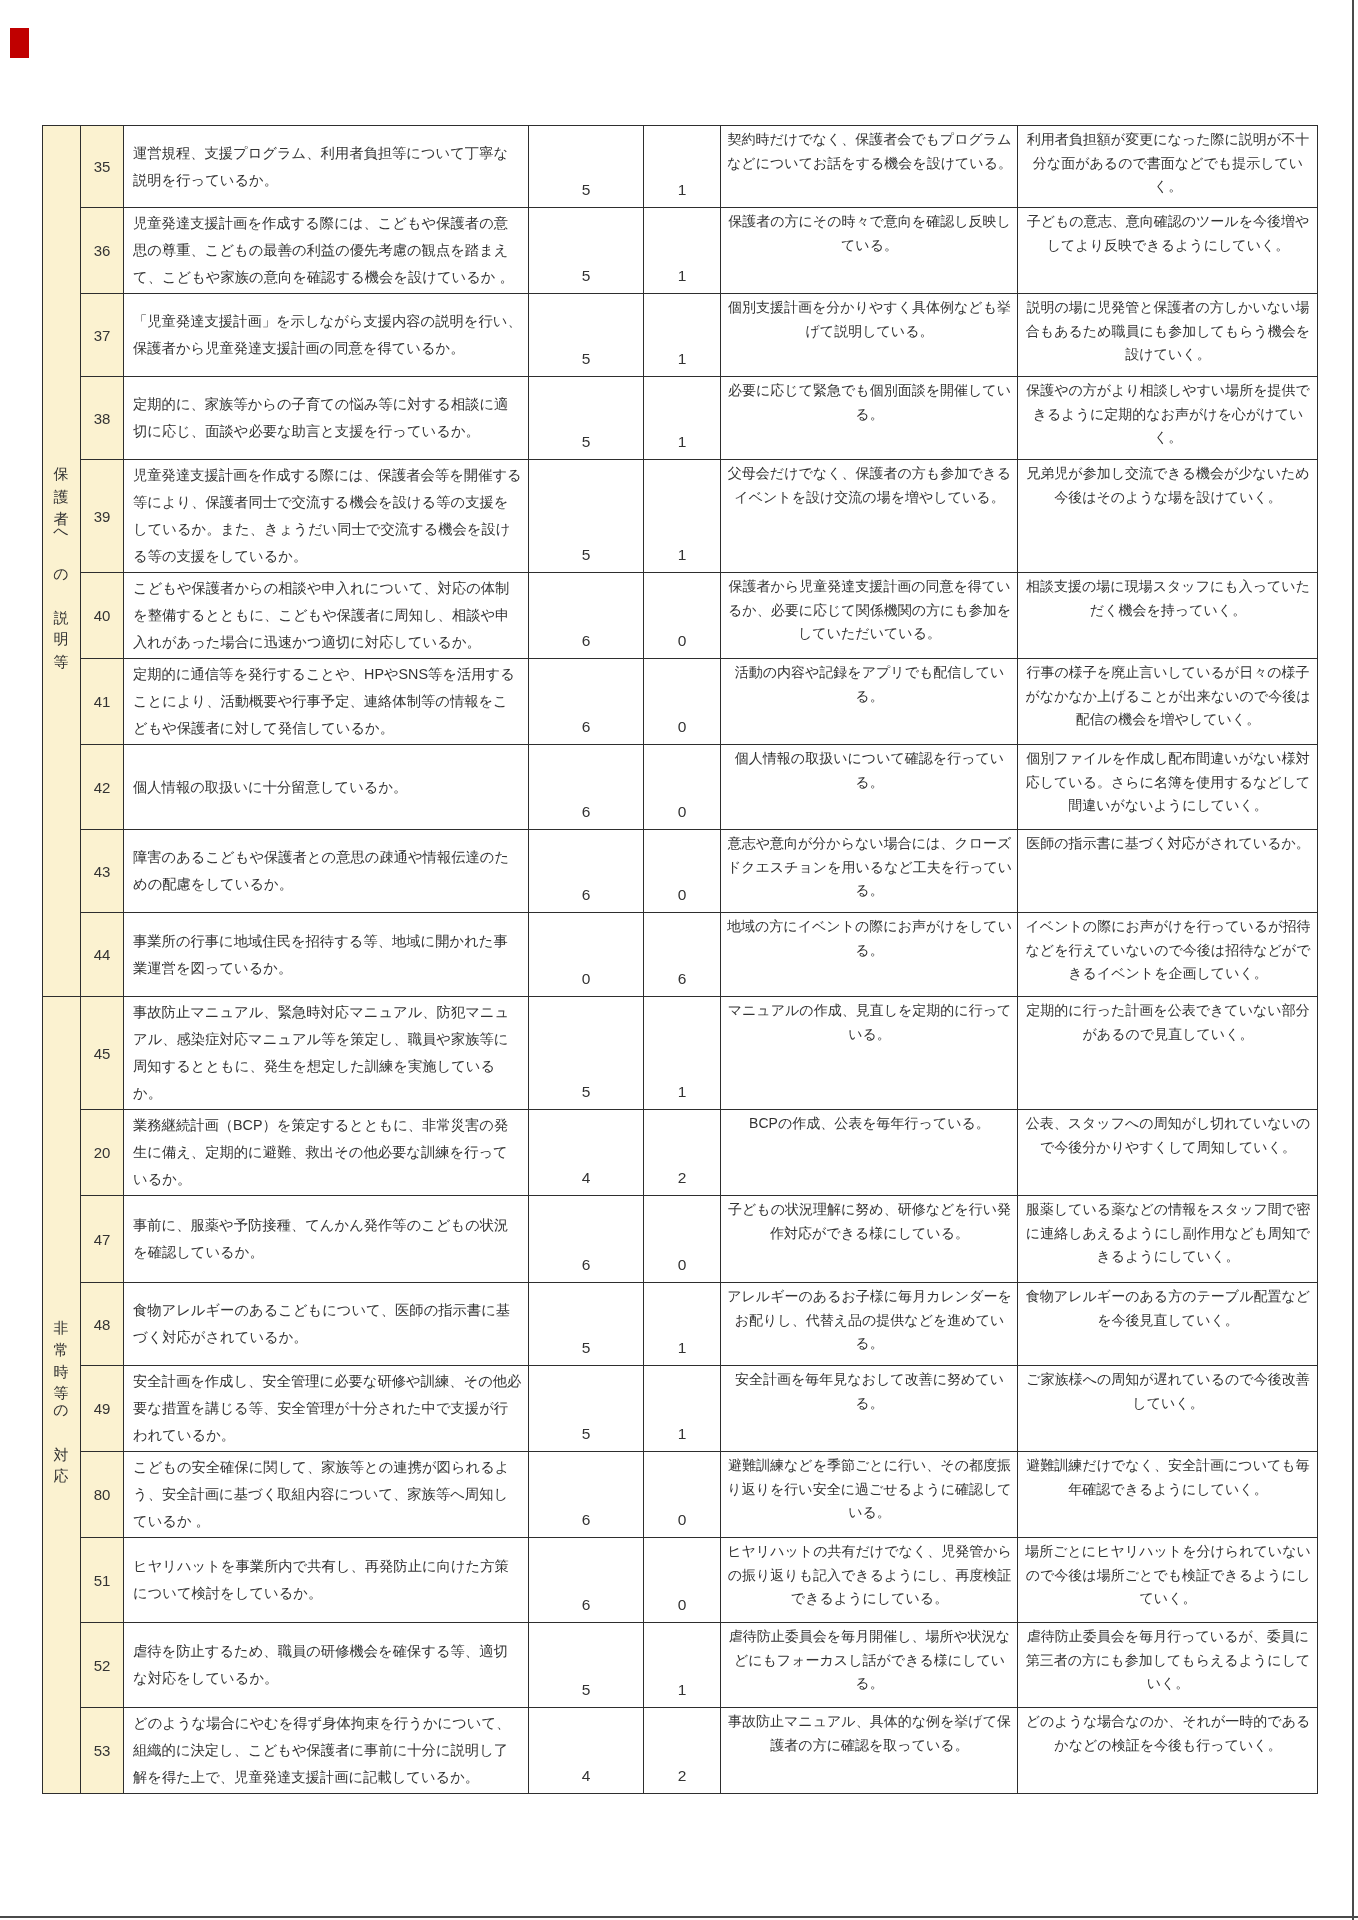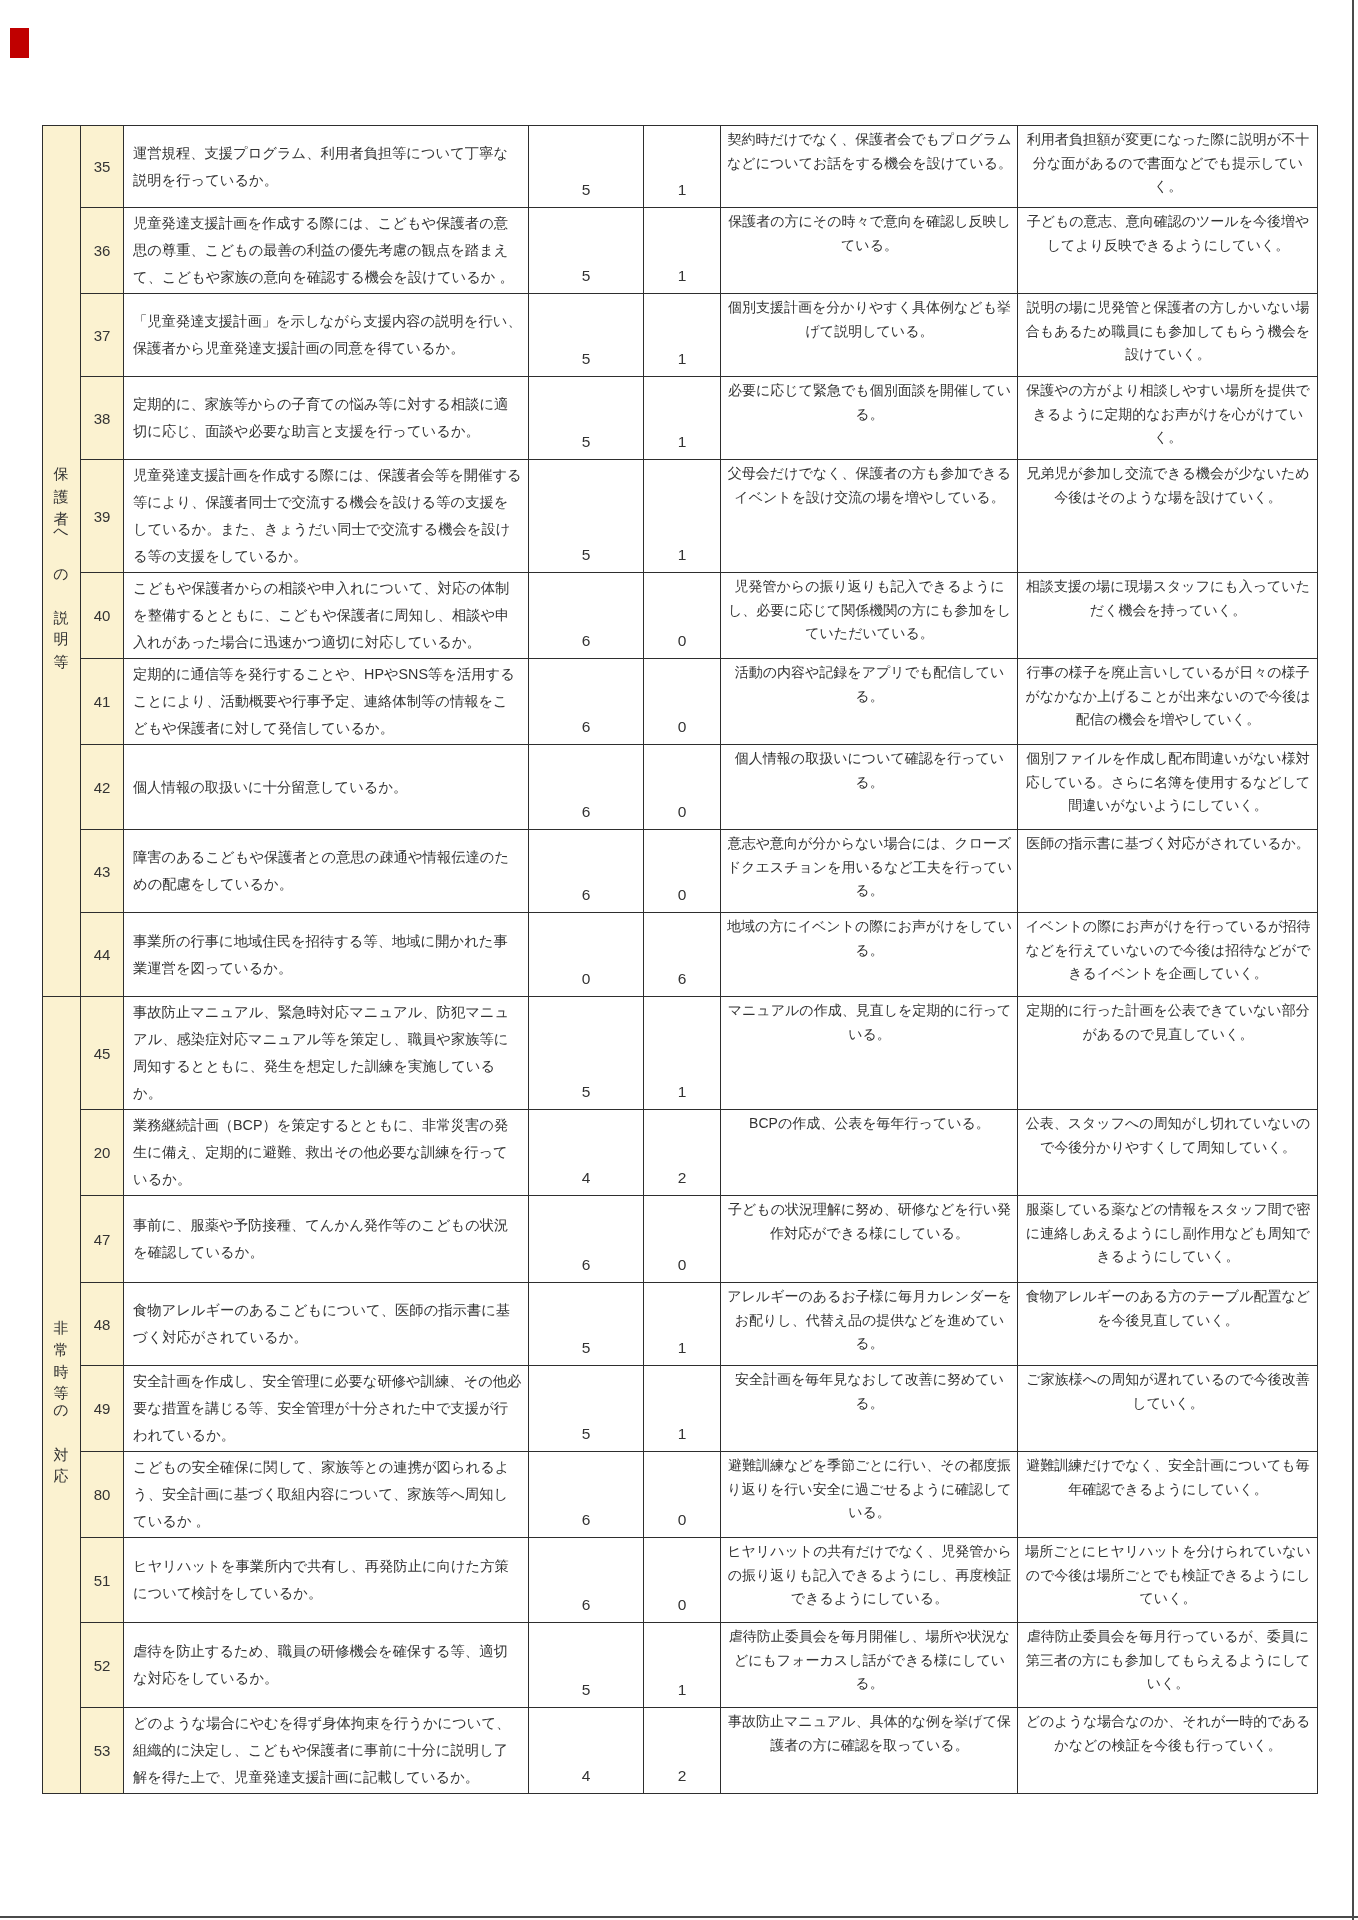--- a/index.html
+++ b/index.html
@@ -106,21 +106,21 @@
       <td class="score">5</td>
       <td class="score">1</td>
       <td class="comment">父母会だけでなく、保護者の方も参加できるイベントを設け交流の場を増やしている。</td>
       <td class="improve">兄弟児が参加し交流できる機会が少ないため今後はそのような場を設けていく。</td>
     </tr>
     <tr style="height:83px">
       <td class="num">40</td>
       <td class="q">こどもや保護者からの相談や申入れについて、対応の体制を整備するとともに、こどもや保護者に周知し、相談や申入れがあった場合に迅速かつ適切に対応しているか。</td>
       <td class="score">6</td>
       <td class="score">0</td>
-      <td class="comment">児発管からの振り返りも記入できるようにし、必要に応じて関係機関の方にも参加をしていただいている。</td>
+      <td class="comment">保護者から児童発達支援計画の同意を得ているか、必要に応じて関係機関の方にも参加をしていただいている。</td>
       <td class="improve">相談支援の場に現場スタッフにも入っていただく機会を持っていく。</td>
     </tr>
     <tr style="height:85px">
       <td class="num">41</td>
       <td class="q">定期的に通信等を発行することや、HPやSNS等を活用することにより、活動概要や行事予定、連絡体制等の情報をこどもや保護者に対して発信しているか。</td>
       <td class="score">6</td>
       <td class="score">0</td>
       <td class="comment">活動の内容や記録をアプリでも配信している。</td>
       <td class="improve">行事の様子を廃止言いしているが日々の様子がなかなか上げることが出来ないので今後は配信の機会を増やしていく。</td>
     </tr>

